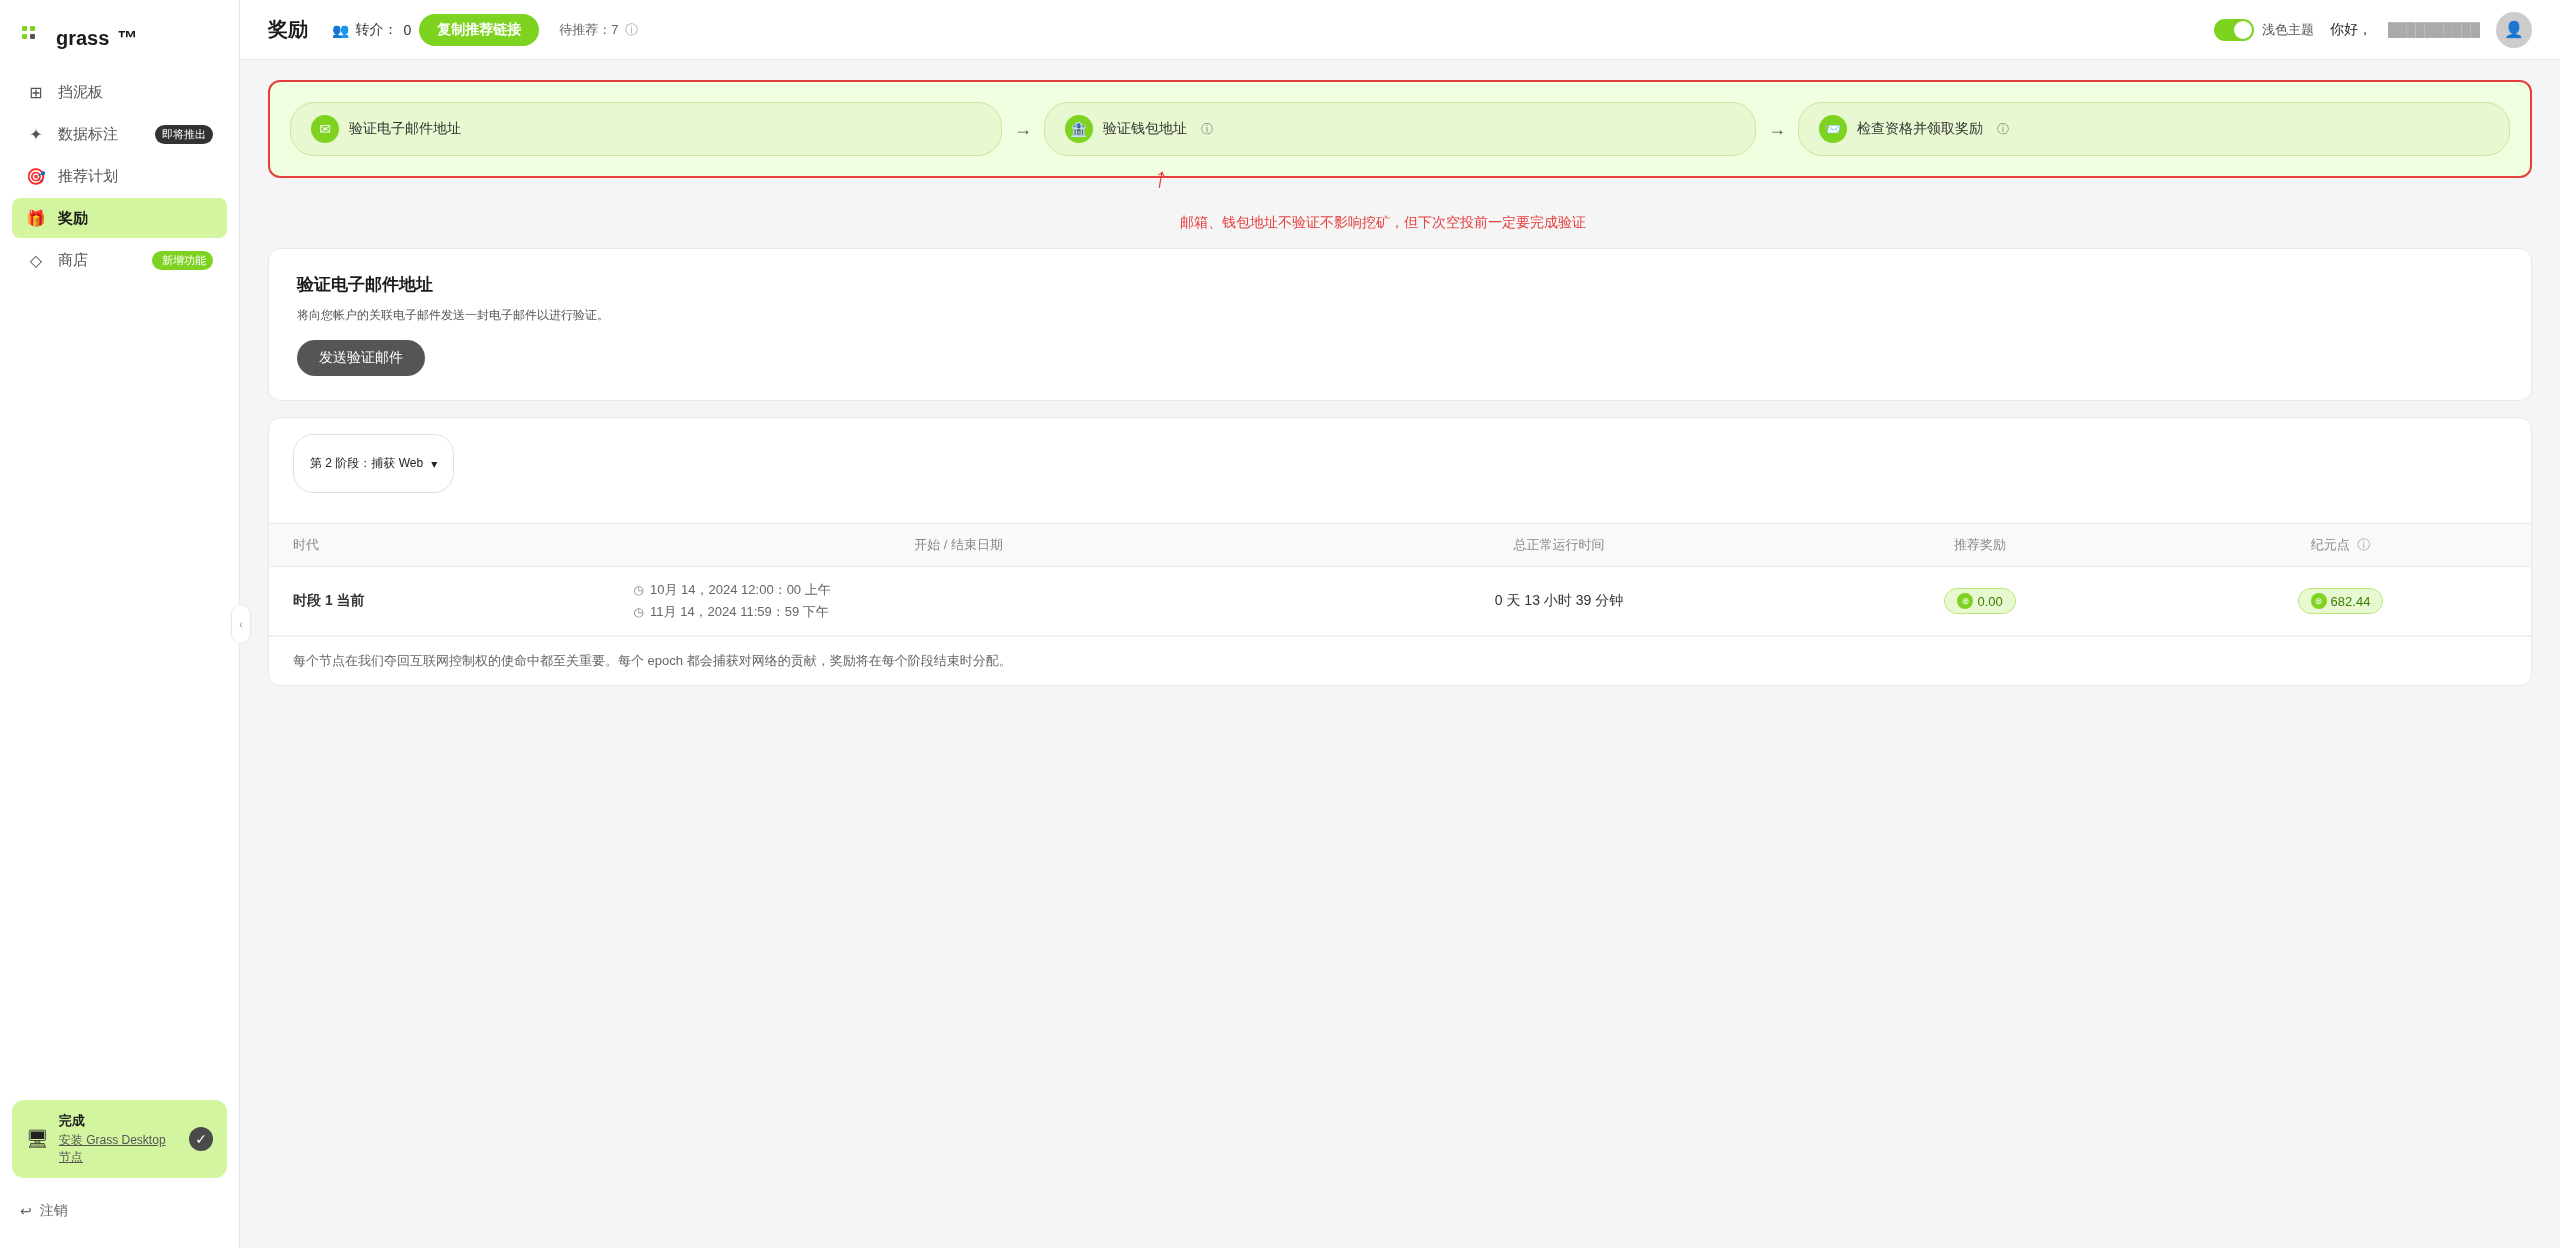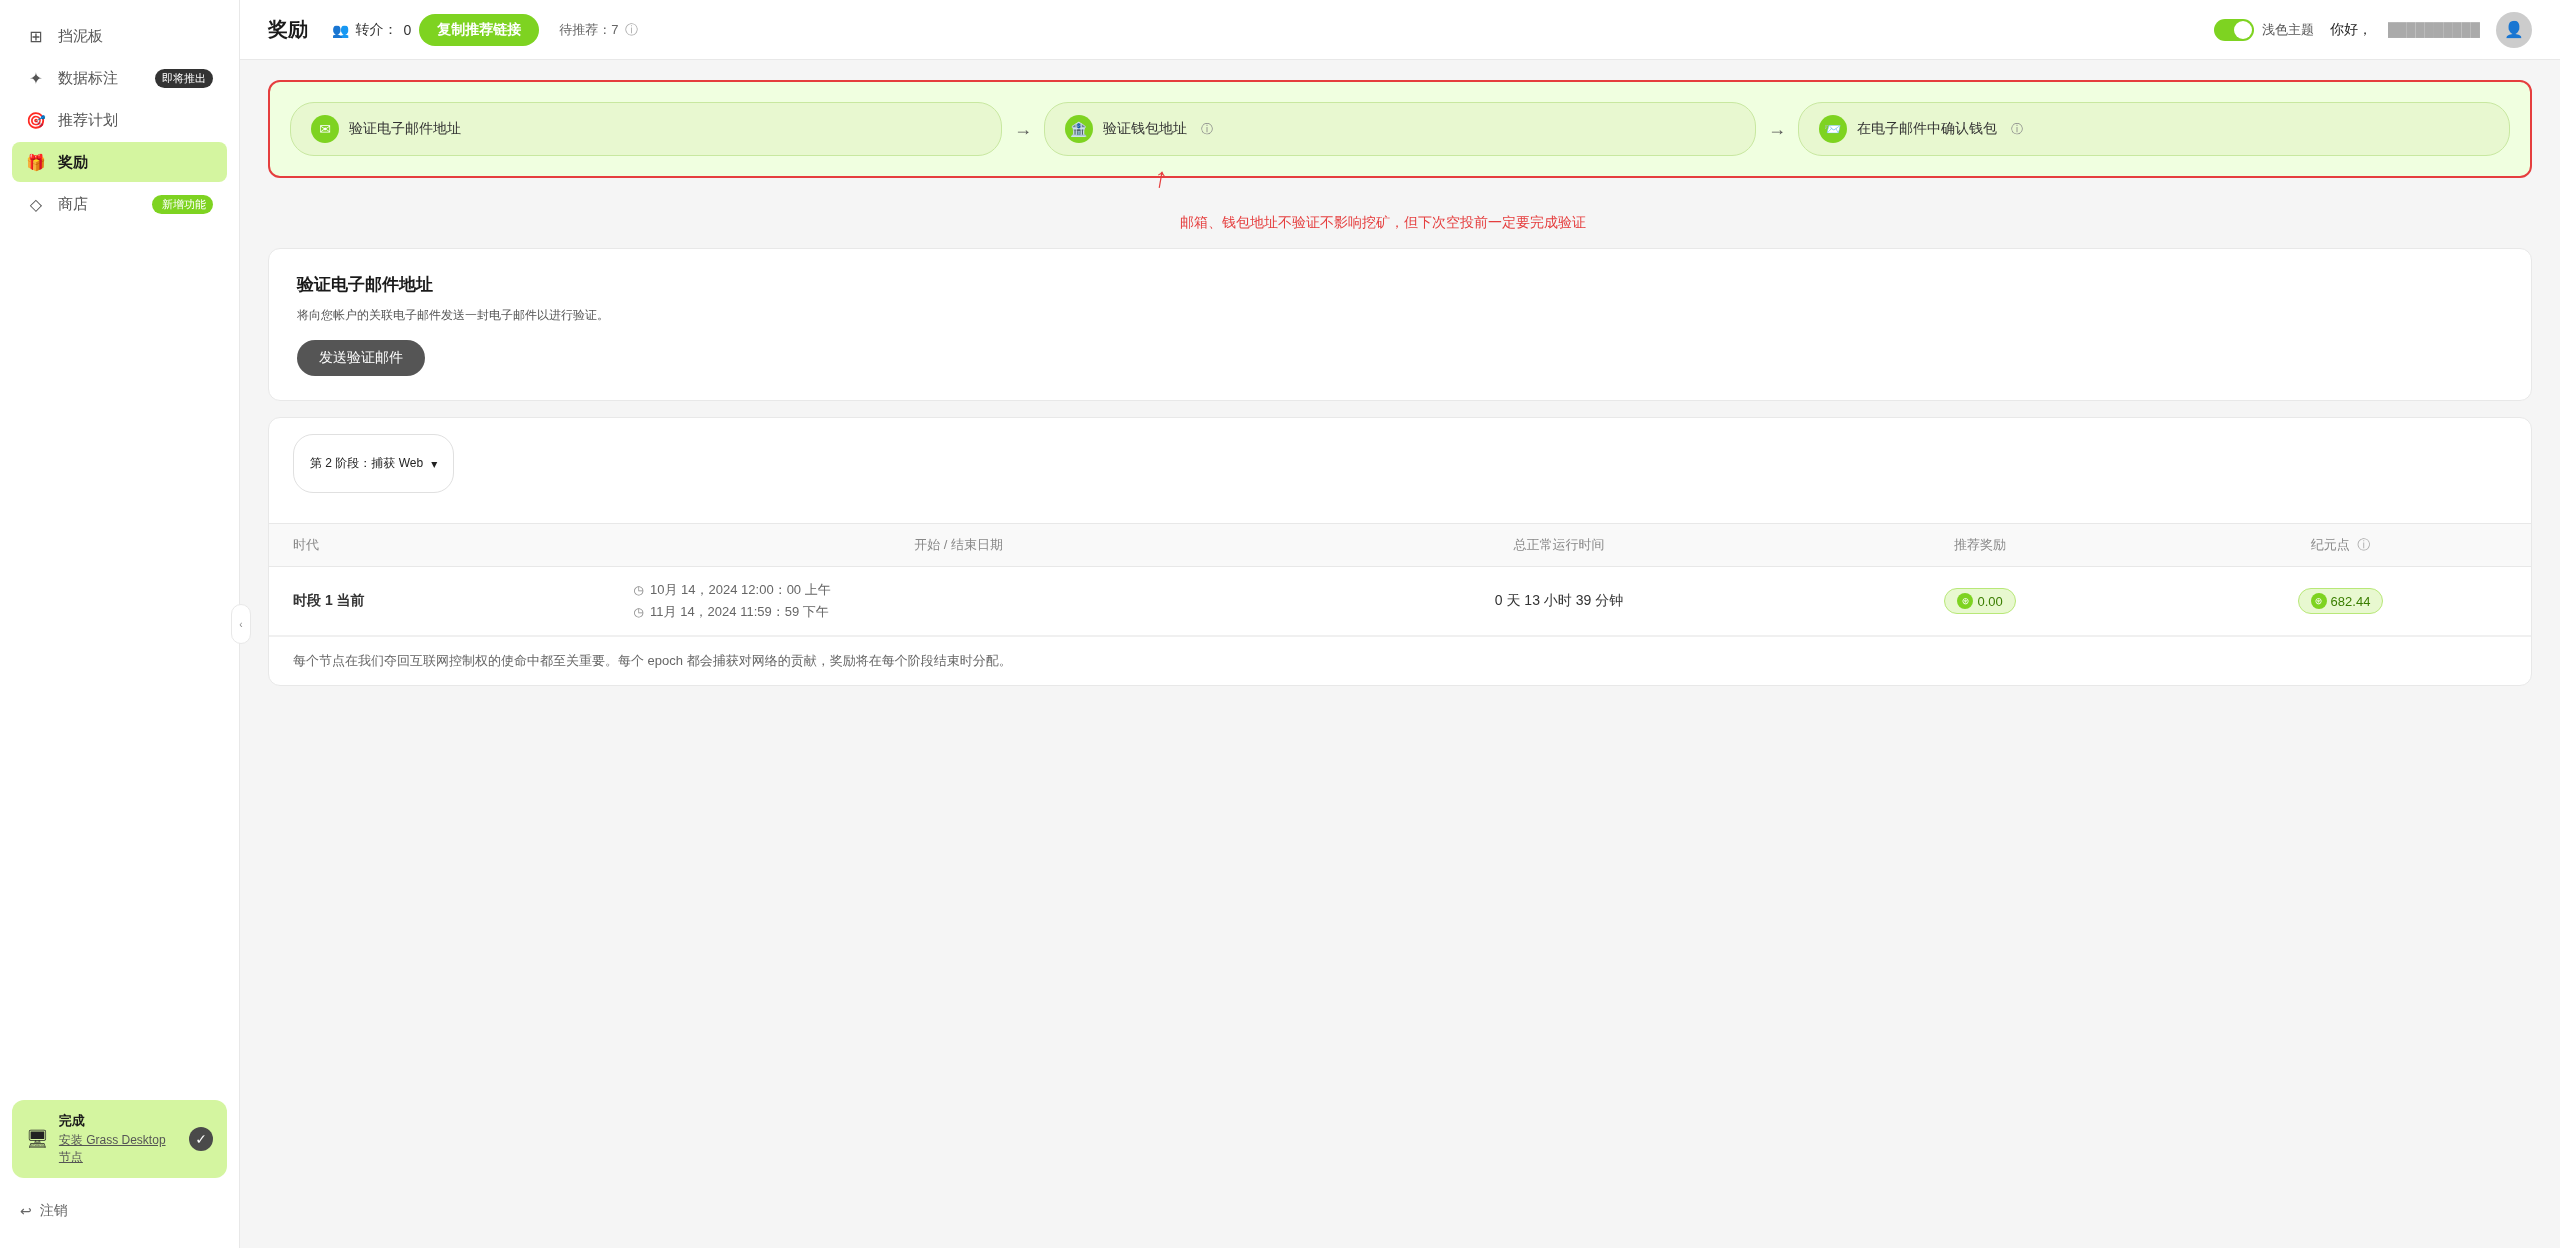--- a/index.html
+++ b/index.html
@@ -451,20 +451,29 @@
 
     
     .content::-webkit-scrollbar { width: 6px; }
     .content::-webkit-scrollbar-track { background: transparent; }
     .content::-webkit-scrollbar-thumb { background: #ccc; border-radius: 3px; }
   </style>
 </head>
 <body>
 
 <div class="sidebar">
+  <div class="sidebar-logo">
+    <svg class="logo-icon" viewBox="0 0 28 28" fill="none">
+      <rect width="5" height="5" x="2" y="2" rx="1" fill="#7ed321"></rect>
+      <rect width="5" height="5" x="10" y="2" rx="1" fill="#7ed321"></rect>
+      <rect width="5" height="5" x="2" y="10" rx="1" fill="#7ed321"></rect>
+      <rect width="5" height="5" x="10" y="10" rx="1" fill="#555"></rect>
+    </svg>
+    <span>grass</span>™
+  </div>
 
   <nav class="sidebar-nav">
     <div class="nav-item">
       <span class="nav-icon">⊞</span>
       <span>挡泥板</span>
     </div>
     <div class="nav-item">
       <span class="nav-icon">✦</span>
       <span>数据标注</span>
       <span class="badge">即将推出</span>
@@ -540,21 +549,21 @@
         </div>
         <span class="step-arrow">→</span>
         <div class="step-item">
           <div class="step-icon">🏦</div>
           <span>验证钱包地址</span>
           <span class="step-info">ⓘ</span>
         </div>
         <span class="step-arrow">→</span>
         <div class="step-item">
           <div class="step-icon">📨</div>
-          <span>在电子邮件中确认钱包</span>
+          <span>检查资格并领取奖励</span>
           <span class="step-info">ⓘ</span>
         </div>
       </div>
     </div>
 
     <div style="display:flex; justify-content:center; align-items:flex-start; gap:12px; margin-bottom:16px; padding-right:60px;">
       <div style="display:flex; flex-direction:column; align-items:center; margin-top:-30px;">
         <div style="color:#e53e3e; font-size:28px; line-height:1; transform:rotate(10deg); margin-bottom:4px;">↑</div>
       </div>
       <div class="annotation-text">邮箱、钱包地址不验证不影响挖矿，但下次空投前一定要完成验证</div>

